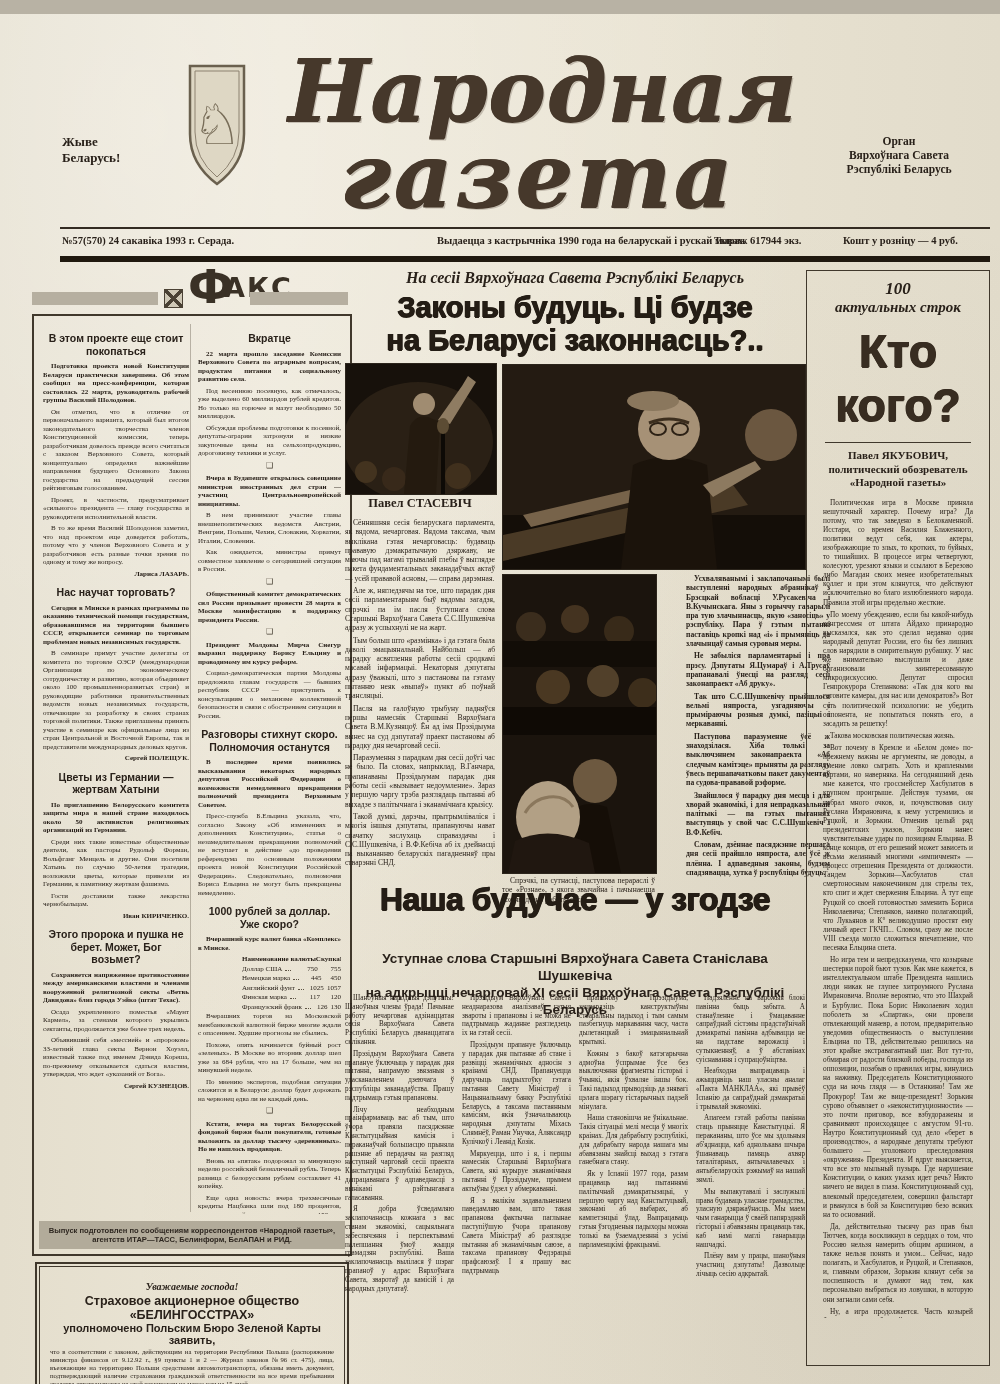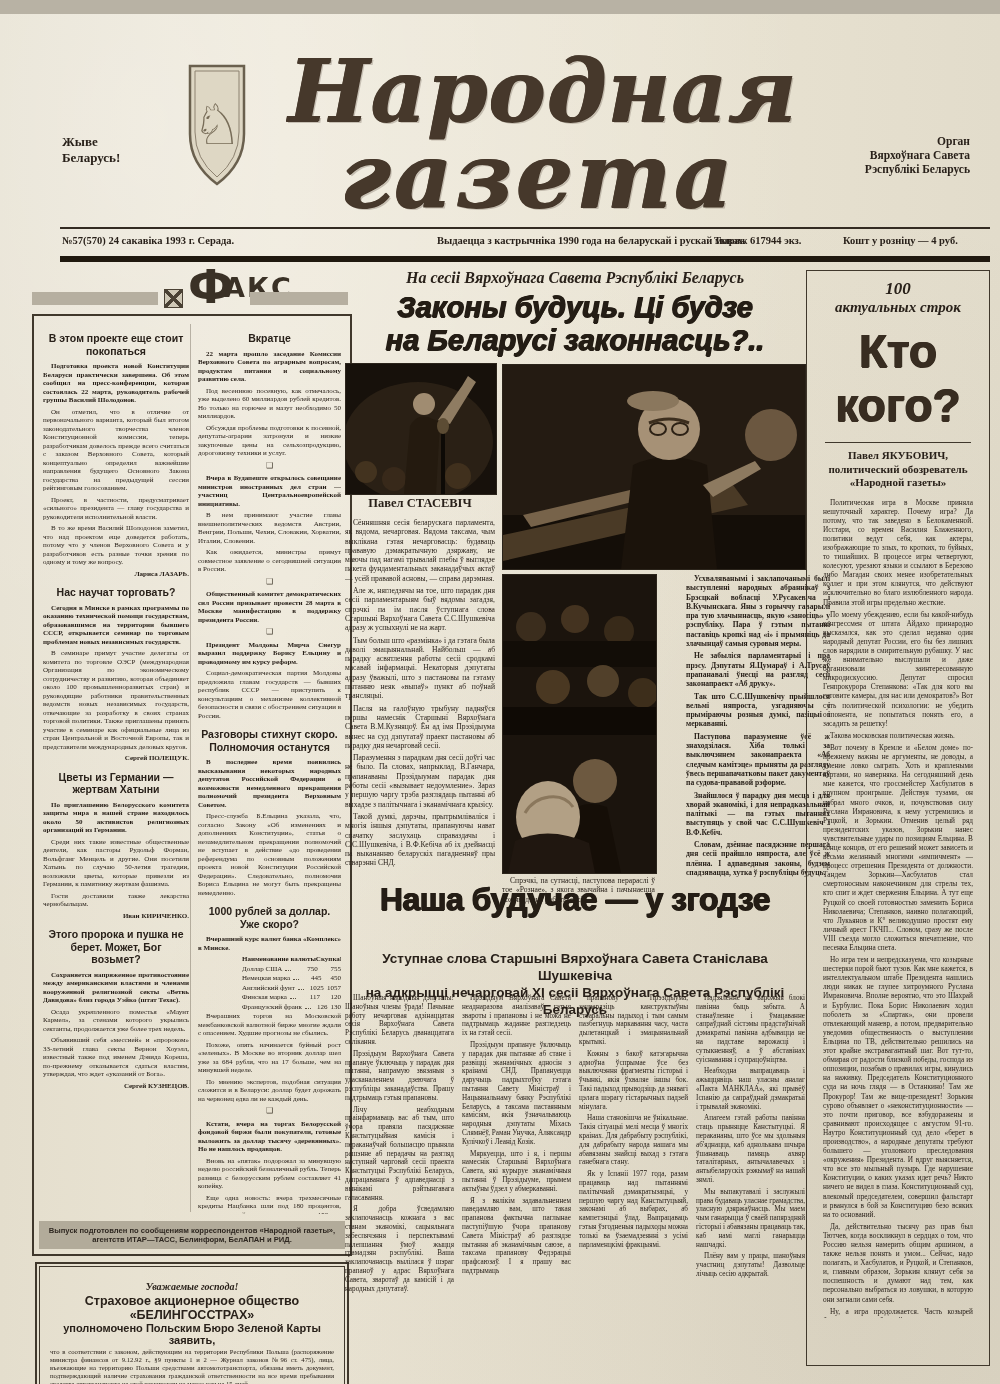--- a/index.html
+++ b/index.html
@@ -10,21 +10,21 @@
       radial-gradient(ellipse at 85% 90%, rgba(120,105,80,.12), transparent 60%),
       linear-gradient(90deg,#e4decd,#ece6d6 28%,#e9e3d2 65%,#e2dccb);}
   .abs{position:absolute;}
   
   .slogan{left:62px;top:120px;font-weight:bold;font-size:13px;line-height:16px;}
   .coat{left:186px;top:48px;}
   .logo-l1,.logo-l2{font-family:"DejaVu Serif",serif;font-style:italic;font-weight:bold;color:#46382b;
     text-shadow:1px 0 #46382b,0 1px #46382b, 2px 2px 0 rgba(70,56,43,.25);white-space:nowrap;}
   .logo-l1{left:288px;top:26px;font-size:86px;letter-spacing:1px;}
   .logo-l2{left:340px;top:108px;font-size:90px;letter-spacing:3px;}
-  .organ{left:828px;top:120px;width:142px;text-align:right;font-weight:bold;font-size:11.5px;line-height:14px;}
+  .organ{left:828px;top:120px;width:142px;text-align:center;font-weight:bold;font-size:11.5px;line-height:14px;}
   .rule1{left:60px;top:213px;width:930px;height:2px;background:#332b22;}
   .dateline{left:0;top:221px;width:1000px;height:20px;font-weight:bold;font-size:10.5px;padding-left:20px;}
   .dateline span{position:absolute;white-space:nowrap;}
   .dl-issue{left:62px;} .dl-since{left:437px;} .dl-tirazh{left:714px;} .dl-price{left:843px;}
   .rule2{left:60px;top:242px;width:930px;height:6px;background:#20190f;}
   
   .faxlogo{left:32px;top:254px;width:316px;height:44px;}
   .faxbar{position:absolute;height:13px;background:#b6afa0;top:24px;}
   .faxbar.b1{left:0;width:126px;} .faxbar.b2{left:218px;width:98px;}
   .faxenv{position:absolute;left:132px;top:21px;width:17px;height:17px;border:1.5px solid #4a4134;
@@ -56,21 +56,21 @@
   
   .adbox{left:35px;top:1248px;width:310px;height:132px;border:2px solid #40382c;}
   .adin{position:absolute;inset:2px;border:1px solid #40382c;padding:13px 6px;overflow:hidden;}
   .ad-salute{text-align:center;font-style:italic;font-weight:bold;font-size:10px;margin:1px 0 2px;}
   .ad-l1{text-align:center;font-family:"Liberation Sans",sans-serif;font-weight:bold;font-size:12.5px;}
   .ad-l2{text-align:center;font-family:"Liberation Sans",sans-serif;font-weight:bold;font-size:11px;margin-bottom:2px;}
   .ad-body{font-size:6.7px;line-height:7.9px;text-align:justify;padding:0 4px;}
   
   .kicker{left:345px;top:255px;width:460px;text-align:center;font-style:italic;font-weight:bold;font-size:16px;}
   .headline{left:345px;top:277px;width:460px;text-align:center;font-family:"Liberation Sans",sans-serif;
-    font-weight:700;font-size:29px;line-height:33px;color:#241d15;font-style:italic;}
+    font-weight:700;font-size:29px;line-height:33px;color:#241d15;}
   .fat{text-shadow:.7px 0 currentColor,-.7px 0 currentColor,0 .7px currentColor;}
   .photo{border:1px solid #2b241b;background:#1c150f;overflow:hidden;}
   .ph1{left:345px;top:349px;width:150px;height:130px;}
   .ph2{left:502px;top:350px;width:302px;height:204px;}
   .ph3{left:502px;top:560px;width:153px;height:298px;}
   .caption{left:345px;top:482px;width:150px;text-align:center;font-weight:bold;font-size:12.5px;}
   .bodycol{position:absolute;font-size:7.6px;line-height:9.3px;text-align:justify;overflow:hidden;}
   .colA{left:345px;top:504px;width:150px;height:384px;}
   .colB1{left:502px;top:862px;width:153px;height:28px;}
   .colC{left:686px;top:560px;width:144px;height:328px;font-weight:bold;}

